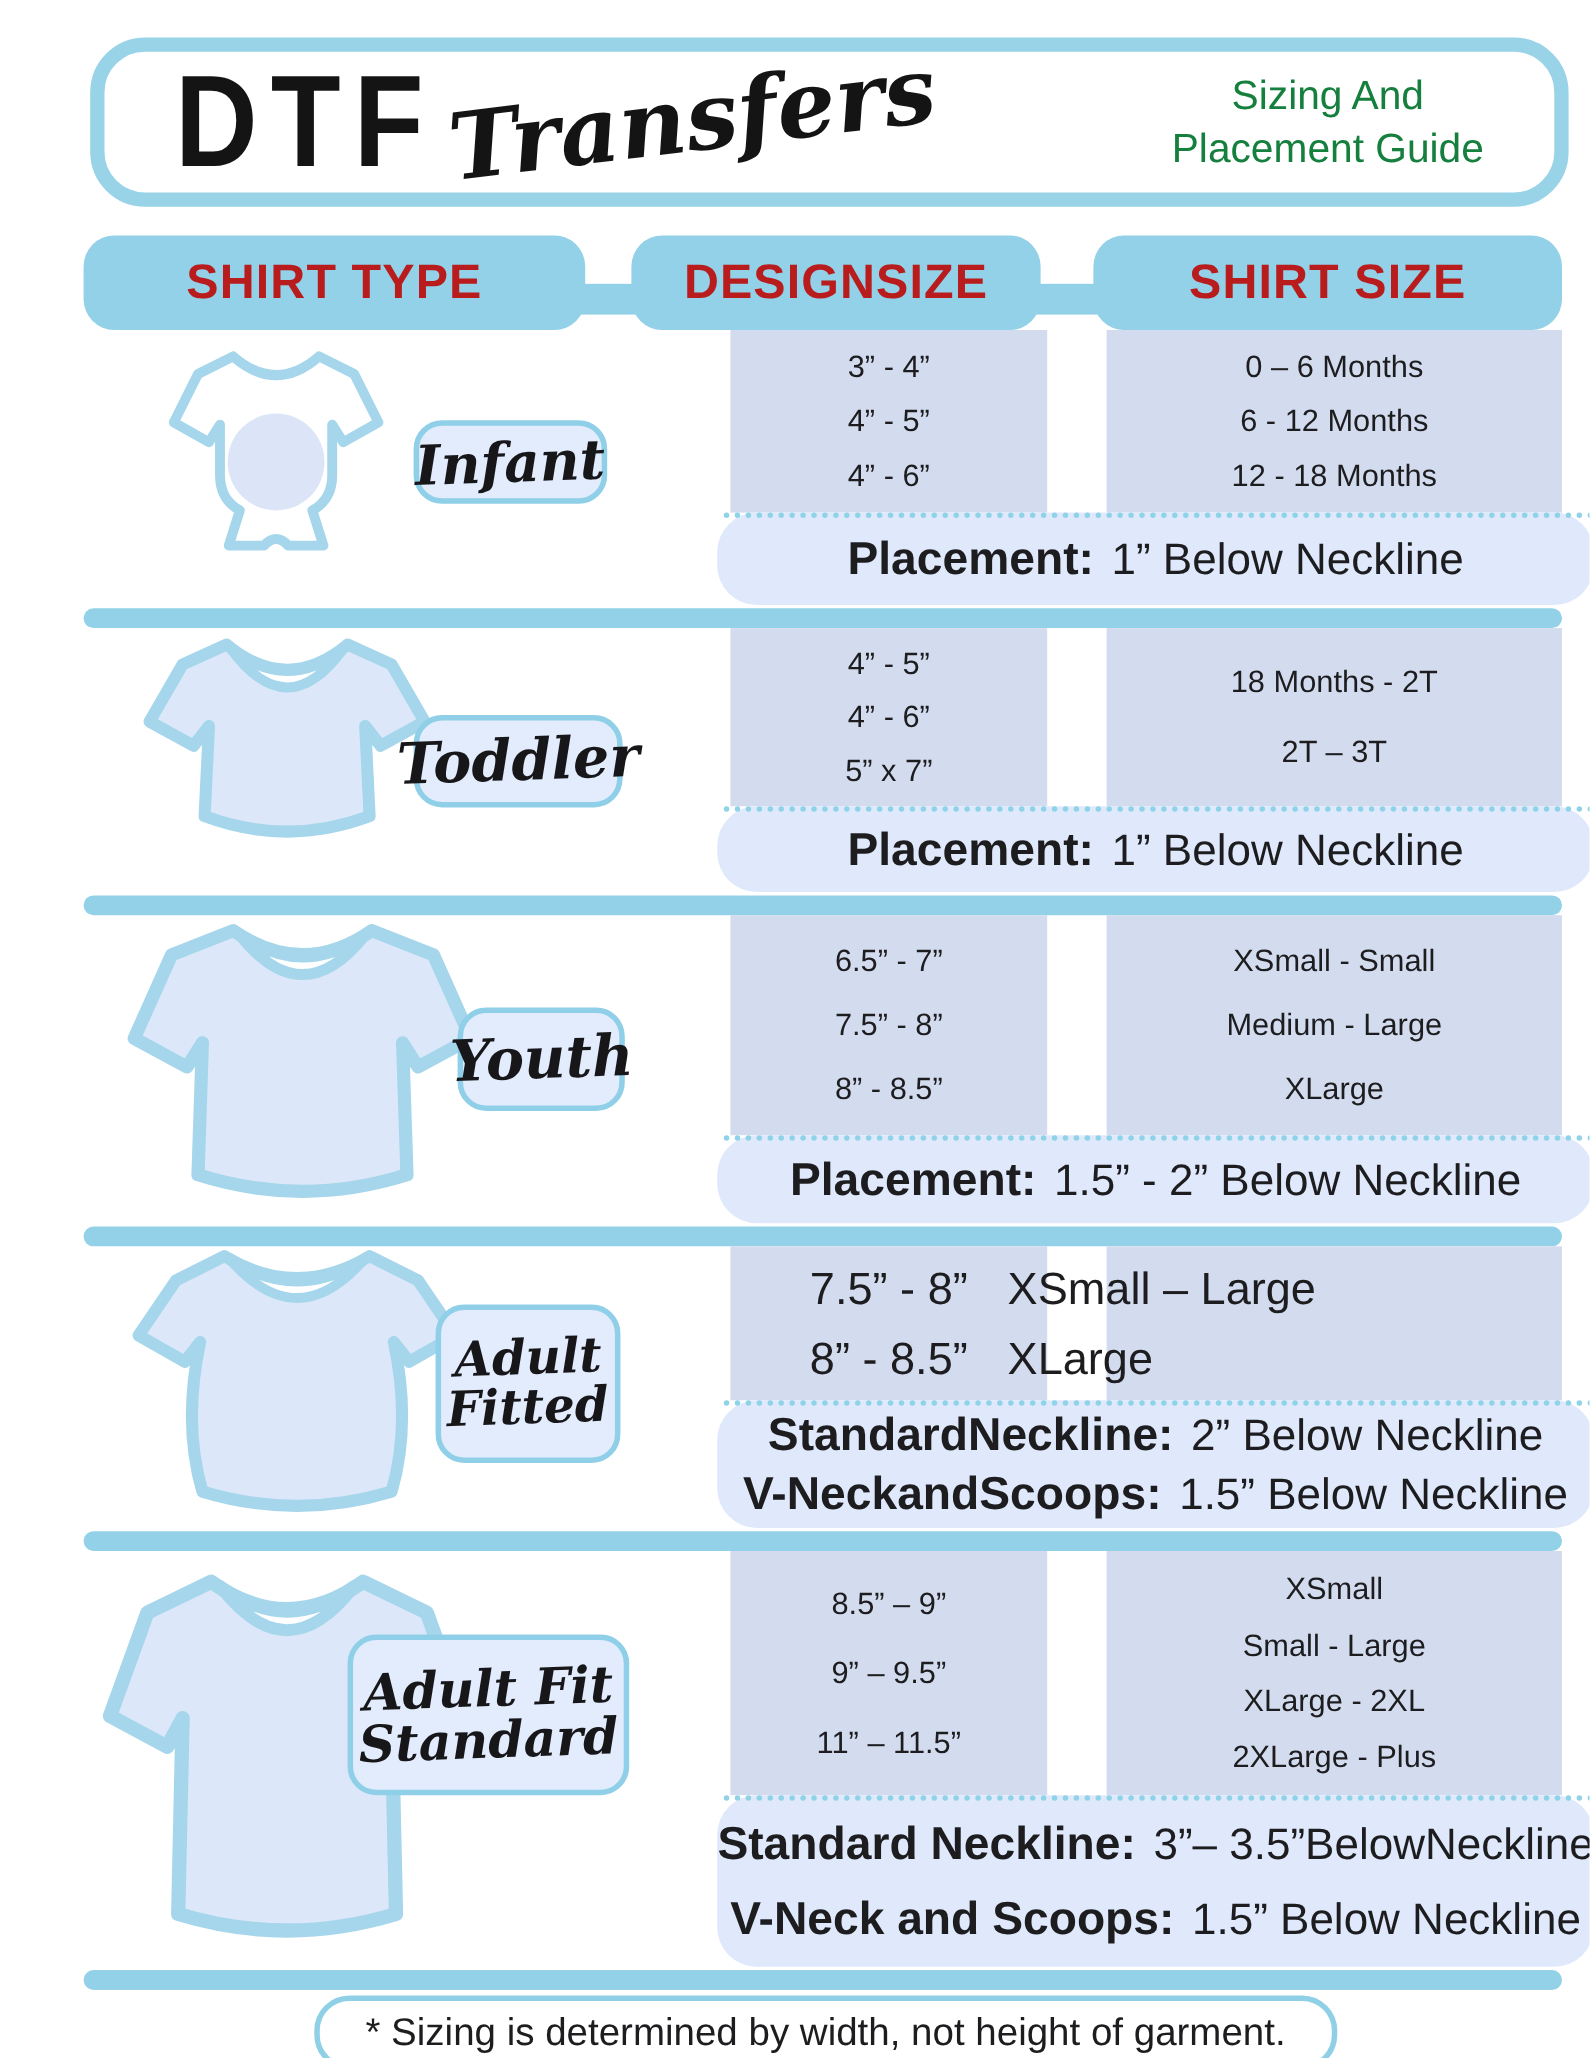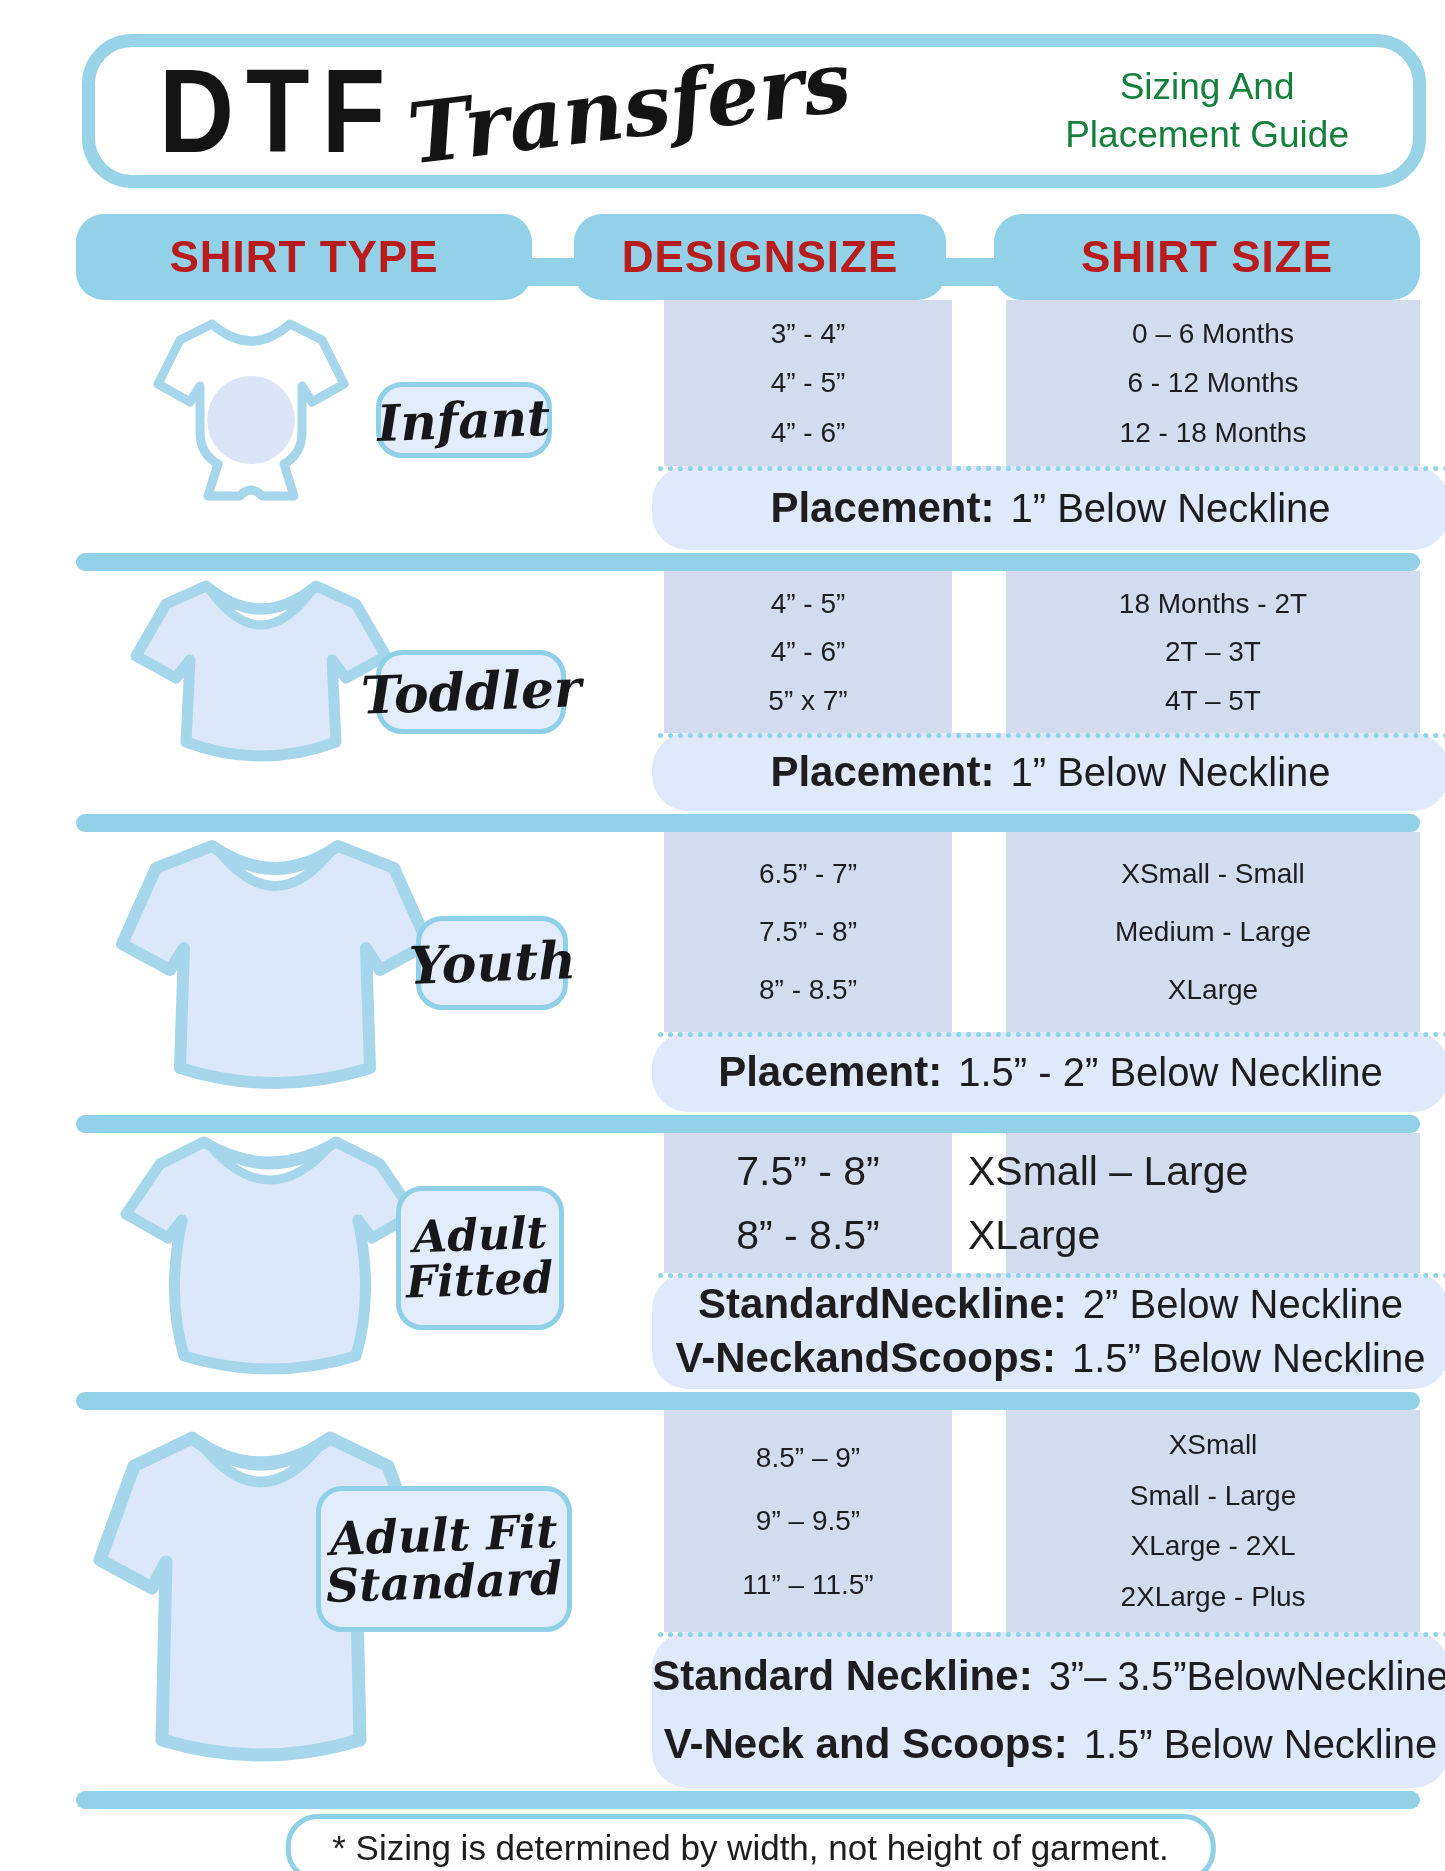--- a/index.html
+++ b/index.html
@@ -47,21 +47,21 @@
   .divider{position:absolute;left:48px;width:1344px;height:18px;background:#92d1e7;border-radius:9px;}
 
   
   .badge{position:absolute;background:#e2ecfd;border:5px solid #8fcfe8;border-radius:26px;
     box-sizing:border-box;display:flex;flex-direction:column;align-items:center;justify-content:center;
     font-family:"DejaVu Serif",serif;font-style:italic;font-weight:700;color:#17171a;z-index:2;}
   .badge .line{transform:rotate(-2deg);line-height:1.02;}
 
   
   .pair-design{position:absolute;left:636px;width:288px;text-align:center;font-size:41px;}
-  .pair-shirt{position:absolute;left:940px;font-size:41px;white-space:nowrap;}
+  .pair-shirt{position:absolute;left:888px;font-size:41px;white-space:nowrap;}
 
   .icon-svg{position:absolute;z-index:1;}
 
   
   .footer-note{position:absolute;top:1814px;left:50%;transform:translateX(-50%);
     border:5px solid #8fd0e7;border-radius:32px;background:#fff;padding:9px 42px;
     font-size:35px;white-space:nowrap;}
 </style>
 </head>
 <body>
@@ -119,21 +119,20 @@
     <div class="line">Toddler</div>
   </div>
   <div class="col-lav col-design" style="top:571px;height:162px;">
     <div class="cell">4” - 5”</div>
     <div class="cell">4” - 6”</div>
     <div class="cell">5” x 7”</div>
   </div>
   <div class="col-lav col-shirt" style="top:571px;height:162px;">
     <div class="cell">18 Months - 2T</div>
     <div class="cell">2T – 3T</div>
-    <div class="cell">4T – 5T</div>
   </div>
   <div class="band" style="top:733px;height:78px;">
     <div class="band-line">
       <span class="band-label">Placement:</span>
       <span class="band-value">1” Below Neckline</span>
     </div>
   </div>
   <div class="dotline" style="top:733px;"></div>
   <div class="divider" style="top:814px;"></div>
 

